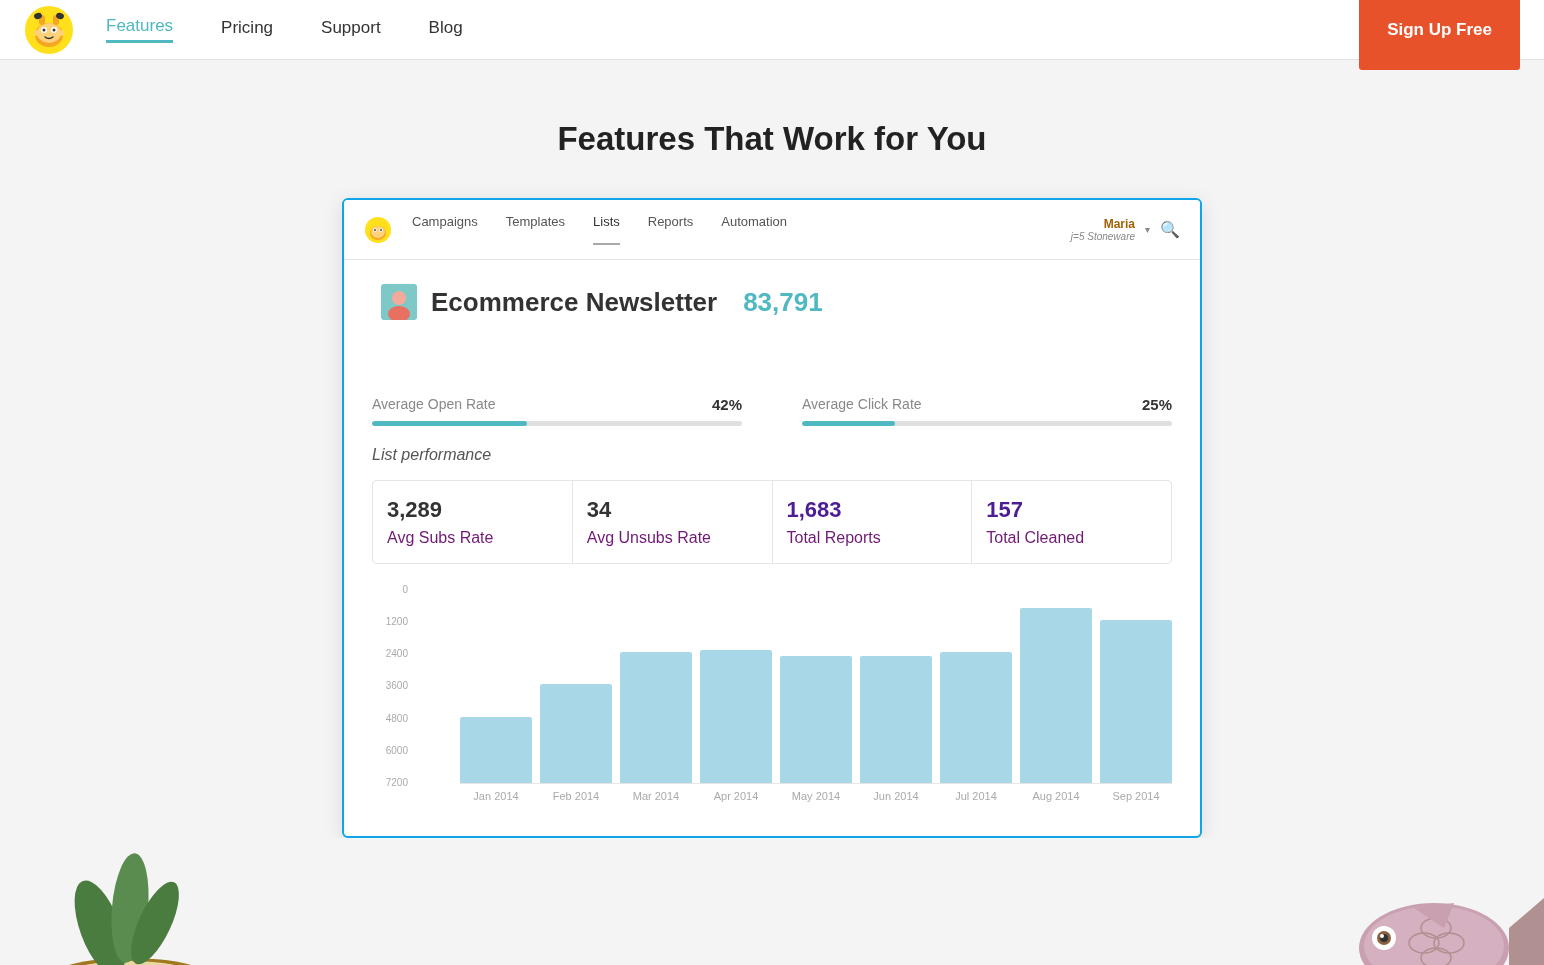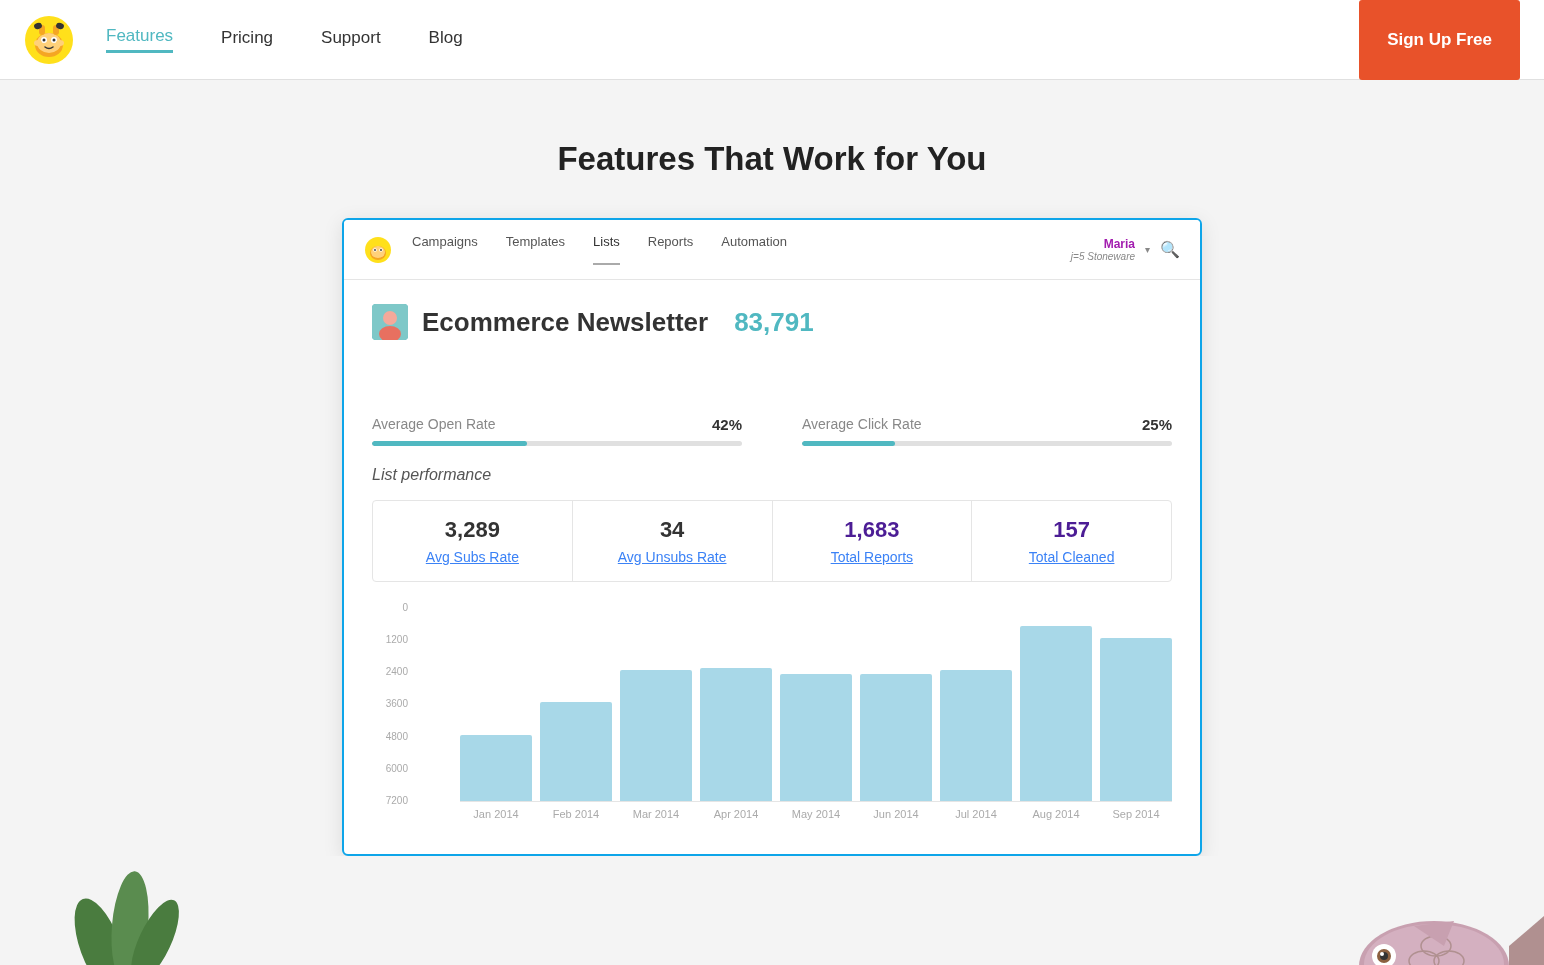--- a/index.html
+++ b/index.html
@@ -4,21 +4,21 @@
   <style>
     * { box-sizing: border-box; margin: 0; padding: 0; }
     body { font-family: -apple-system, BlinkMacSystemFont, 'Helvetica Neue', Arial, sans-serif; background: #f4f4f4; }
 
     
     .navbar {
       background: #fff;
       border-bottom: 1px solid #e0e0e0;
       display: flex;
       align-items: center;
-      height: 80px;
+      height: 60px;
       padding: 0 24px;
       position: relative;
     }
     .nav-logo {
       width: 50px;
       height: 50px;
       margin-right: 32px;
     }
     .nav-links {
       display: flex;
@@ -106,35 +106,36 @@
     .mockup-nav-right {
       display: flex;
       align-items: center;
       gap: 10px;
     }
     .mockup-user {
       font-size: 12px;
       color: #555;
       text-align: right;
     }
-    .mockup-user-name { font-weight: 600; color: #a21caf; }
+    .mockup-user-name { font-weight: 600; color: #a16207; }
     .mockup-chevron { color: #888; font-size: 10px; }
     .mockup-search { color: #888; font-size: 16px; cursor: pointer; }
 
     
     .mockup-body {
       padding: 24px 28px;
     }
 
     
     .newsletter-header {
       display: flex;
       align-items: center;
       gap: 14px;
       margin-bottom: 28px;
+      margin-left: 9px;
     }
     .newsletter-avatar {
       width: 36px;
       height: 36px;
       border-radius: 4px;
       background: #50b8c1;
       overflow: hidden;
       display: flex;
       align-items: center;
       justify-content: center;
@@ -198,34 +199,33 @@
       display: flex;
       border: 1px solid #e5e5e5;
       border-radius: 4px;
       overflow: hidden;
       margin-bottom: 20px;
     }
     .perf-card {
       flex: 1;
       padding: 16px 14px;
       border-right: 1px solid #e5e5e5;
-      text-align: center;
+      text-align: left;
     }
     .perf-card:last-child { border-right: none; }
     .perf-card-value {
       font-size: 22px;
       font-weight: 600;
       color: #333;
       margin-bottom: 6px;
     }
     .perf-card-value.blue { color: #4c1d95; }
     .perf-card-label {
-      font-size: 14px;
-      color: #3b82f6;
-      text-decoration: underline;
+      font-size: 16px;
+      color: #701a75;
     }
 
     
     .chart-container {
       padding: 0 0 10px;
       position: relative;
     }
     .chart-y-labels {
       position: absolute;
       left: 0;

